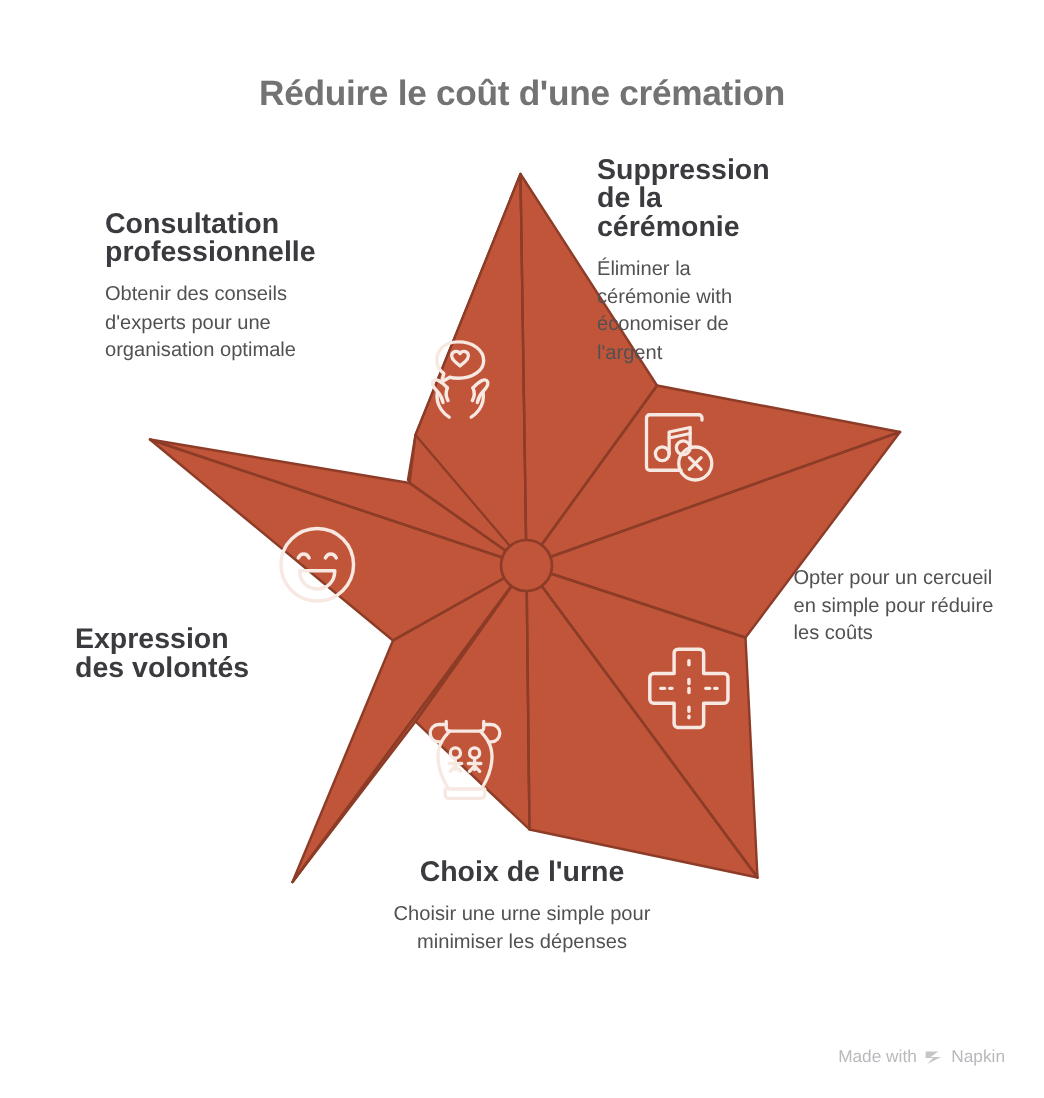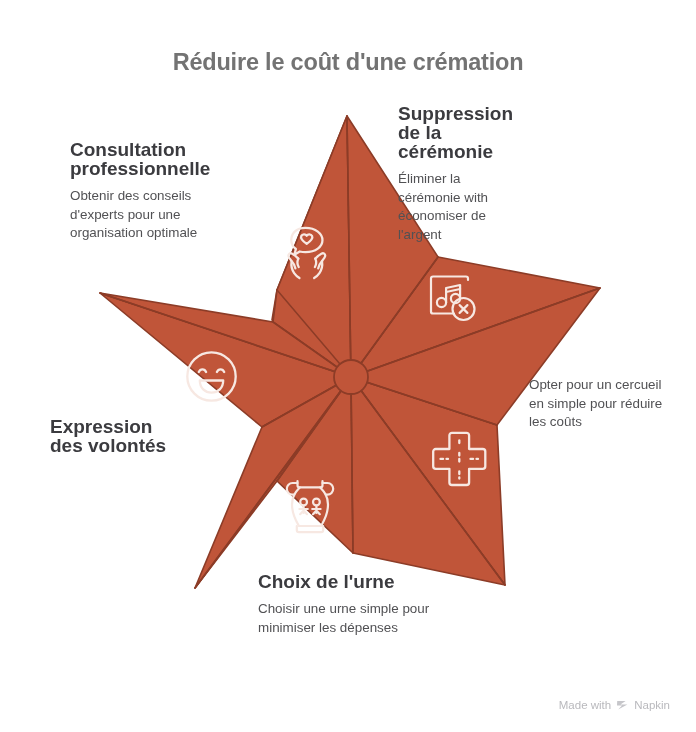--- a/index.html
+++ b/index.html
@@ -24,21 +24,21 @@
   .block .b-title {
     font-size: 19px; font-weight: bold; color: #3b3b3f;
     line-height: 19px; margin-bottom: 9px;
   }
   .block .b-desc {
     font-size: 13.4px; font-weight: normal; color: #515154;
     line-height: 18.5px;
   }
   .align-right { text-align: left; }
   .align-left  { text-align: left; }
-  .align-center{ }
+  .align-center{ text-align: center; }
 
   
   #blk-consultation { left: 70px;  top: 140px; width: 160px; }
   #blk-suppression  { left: 398px; top: 104px; width: 128px; }
   #blk-cercueil     { left: 529px; top: 376px; width: 140px; }
   #blk-urne         { left: 258px; top: 572px; width: 180px; }
   #blk-expression   { left: 35px;  top: 417px; width: 134px; margin-left: 15px; }
 
   #watermark {
     position: absolute; right: 26px; bottom: 21px;

